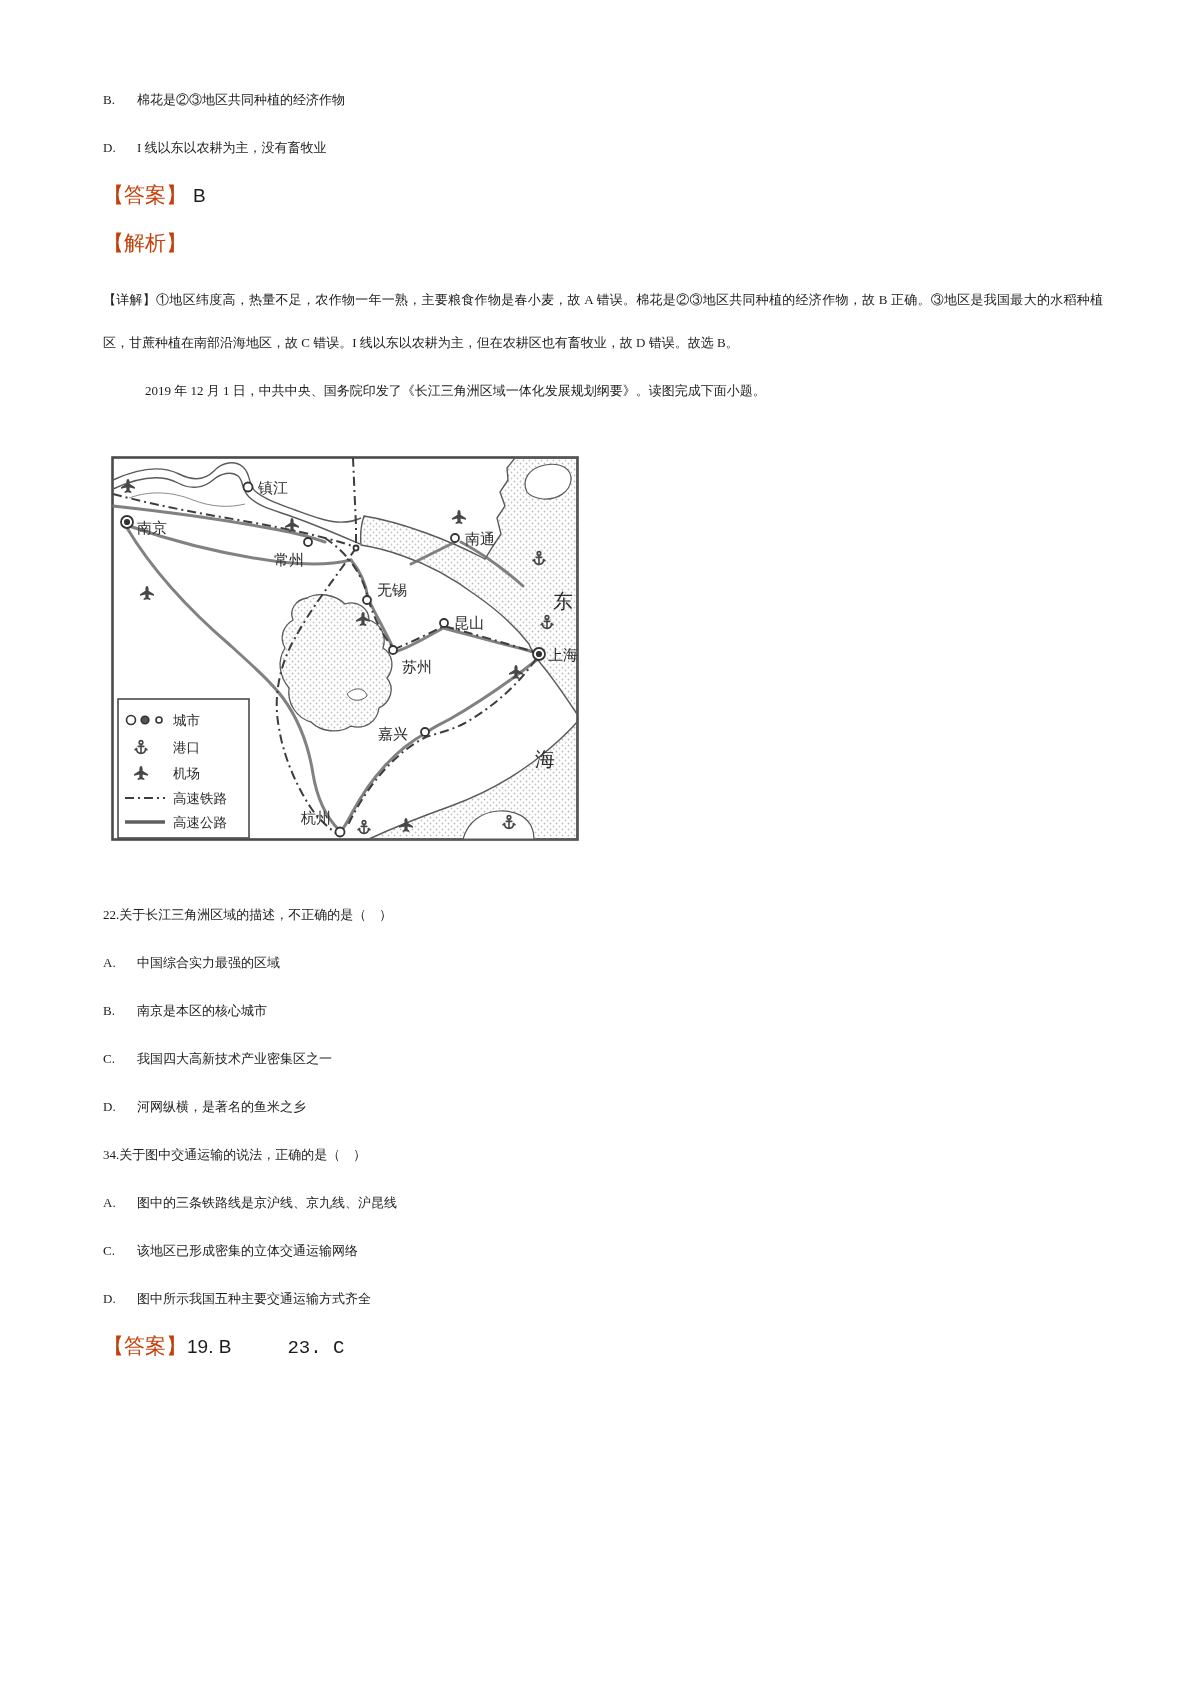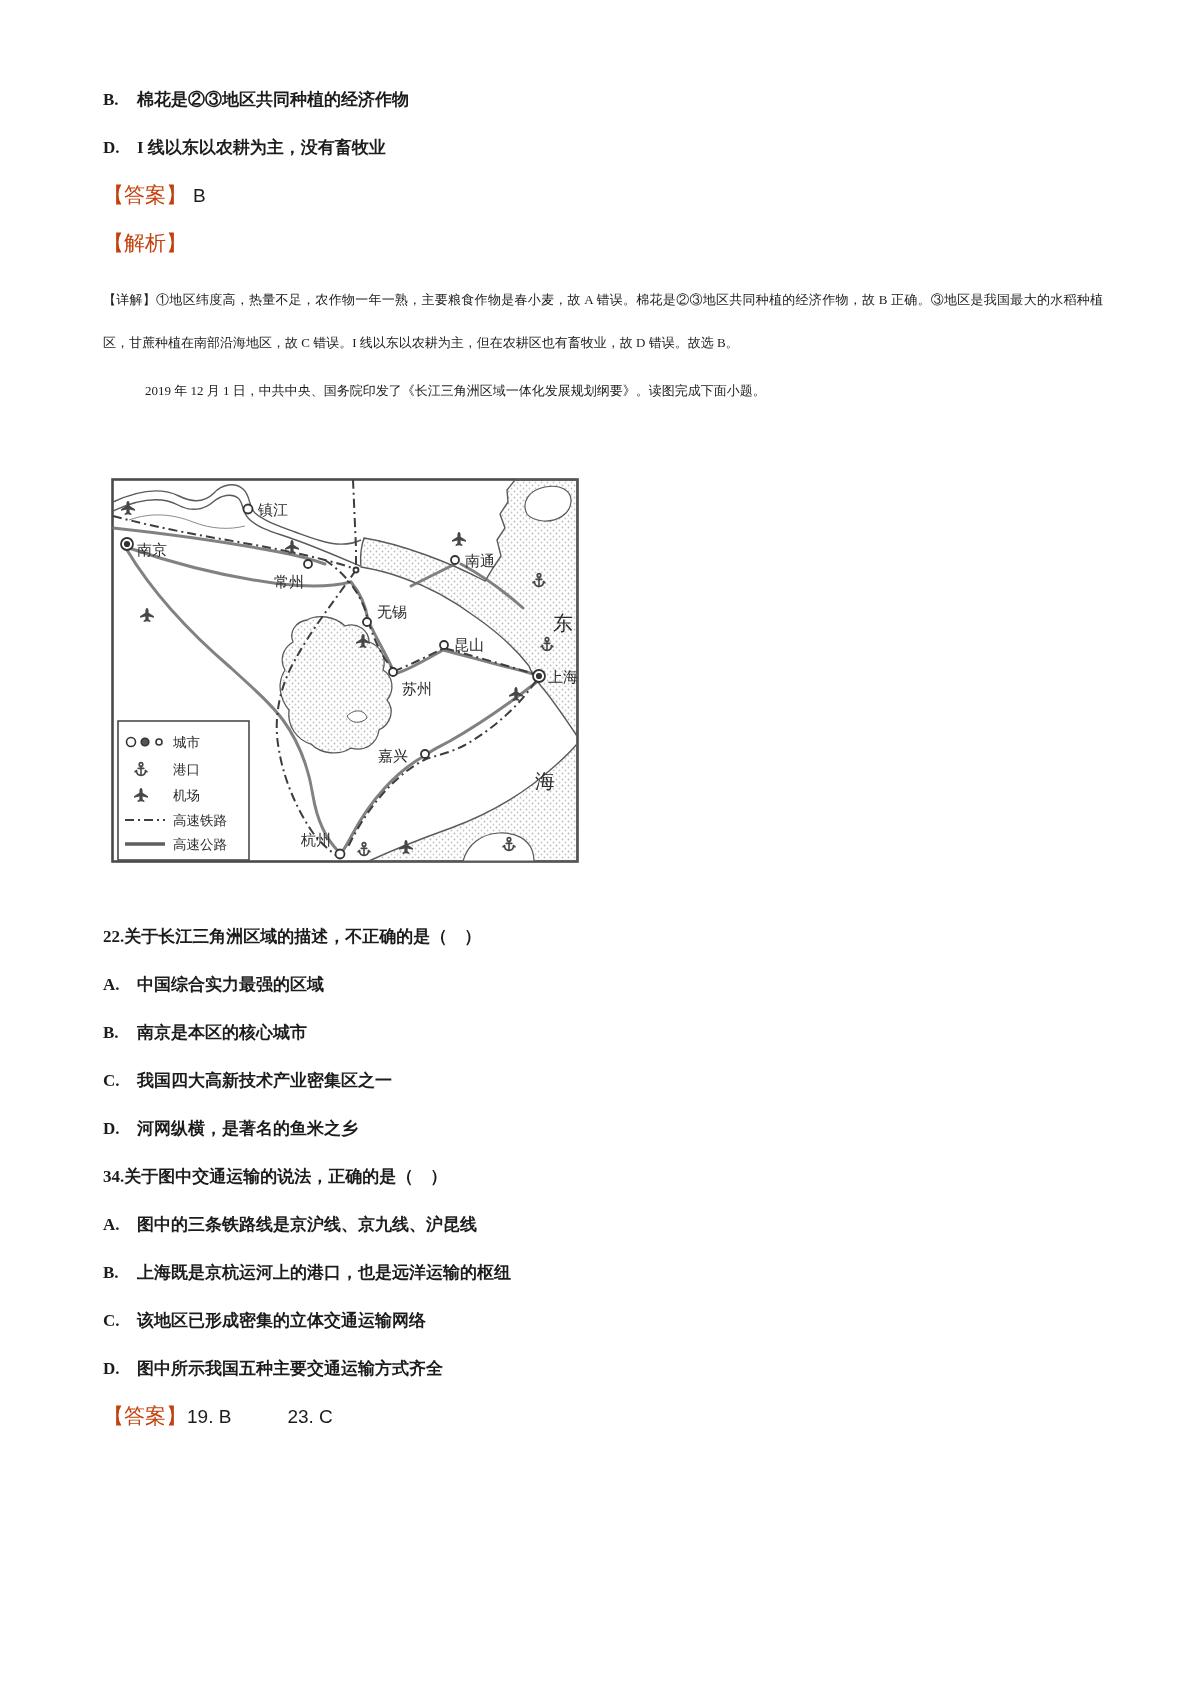--- a/index.html
+++ b/index.html
@@ -4,35 +4,35 @@
 <style>
   * { margin:0; padding:0; box-sizing:border-box; }
   html,body { background:#ffffff; }
   body {
     width:1200px; height:1698px; overflow:hidden;
     font-family:"Liberation Serif","DejaVu Serif",serif;
     color:#1c1c1c;
     position:relative;
   }
   .doc { padding:86px 97px 0 103px; }
-  .line { font-size:17px; line-height:27px; margin-bottom:21px; white-space:nowrap;font-weight:bold; }
+  .line { font-size:13px; line-height:27px; margin-bottom:21px; white-space:nowrap; }
   .opt .lbl { display:inline-block; min-width:34px; }
   .tagline { font-size:21px; line-height:27px; margin-bottom:21px; }
   .tag-blue { color:#c2410c; }
   .ans-val { font-family:"Liberation Sans","DejaVu Sans",sans-serif; font-size:19px; margin-left:6px; }
   .para { font-size:13px; line-height:43px; text-align:justify; color:#1c1c1c; }
   .para .tag-black { color:#1c1c1c; }
   .detail-para { margin-top:8px; }
   .intro-para { margin-top:6px; line-height:42px; text-indent:42px; }
-  .map-fig { margin-top:66px; margin-left:8px; width:435px; height:385px; }
+  .map-fig { margin-top:44px; margin-left:8px; width:435px; height:385px; }
   .map-fig svg { display:block; }
   .qblock-gap { height:60px; }
   .ans-final { margin-top:0; font-size:21px; line-height:27px; }
   .ans-final .v { font-family:"Liberation Sans","DejaVu Sans",sans-serif; font-size:19px; color:#1c1c1c; }
-  .ans-final .v2 { margin-left:56px; }
+  .ans-final .v2 { margin-left:56px;font-family:Liberation Mono, monospace; }
   svg text { font-family:"Liberation Serif","DejaVu Serif",serif; fill:#2a2a2a; }
 </style>
 </head>
 <body>
 
 <div class="doc">
 
   <div class="line opt">
     <span class="lbl">B.</span><span>棉花是②③地区共同种植的经济作物</span>
   </div>
@@ -201,23 +201,20 @@
     <span class="lbl">D.</span><span>河网纵横，是著名的鱼米之乡</span>
   </div>
 
   <div class="line">
     <span class="lbl" style="min-width:40px">34.</span><span>关于图中交通运输的说法，正确的是（　）</span>
   </div>
   <div class="line opt">
     <span class="lbl">A.</span><span>图中的三条铁路线是京沪线、京九线、沪昆线</span>
   </div>
   <div class="line opt">
-    <span class="lbl">B.</span><span>上海既是京杭运河上的港口，也是远洋运输的枢纽</span>
-  </div>
-  <div class="line opt">
     <span class="lbl">C.</span><span>该地区已形成密集的立体交通运输网络</span>
   </div>
   <div class="line opt">
     <span class="lbl">D.</span><span>图中所示我国五种主要交通运输方式齐全</span>
   </div>
 
   <div class="ans-final">
     <span class="tag-blue">【答案】</span><span class="v">19. B</span><span class="v v2">23. C</span>
   </div>
 

